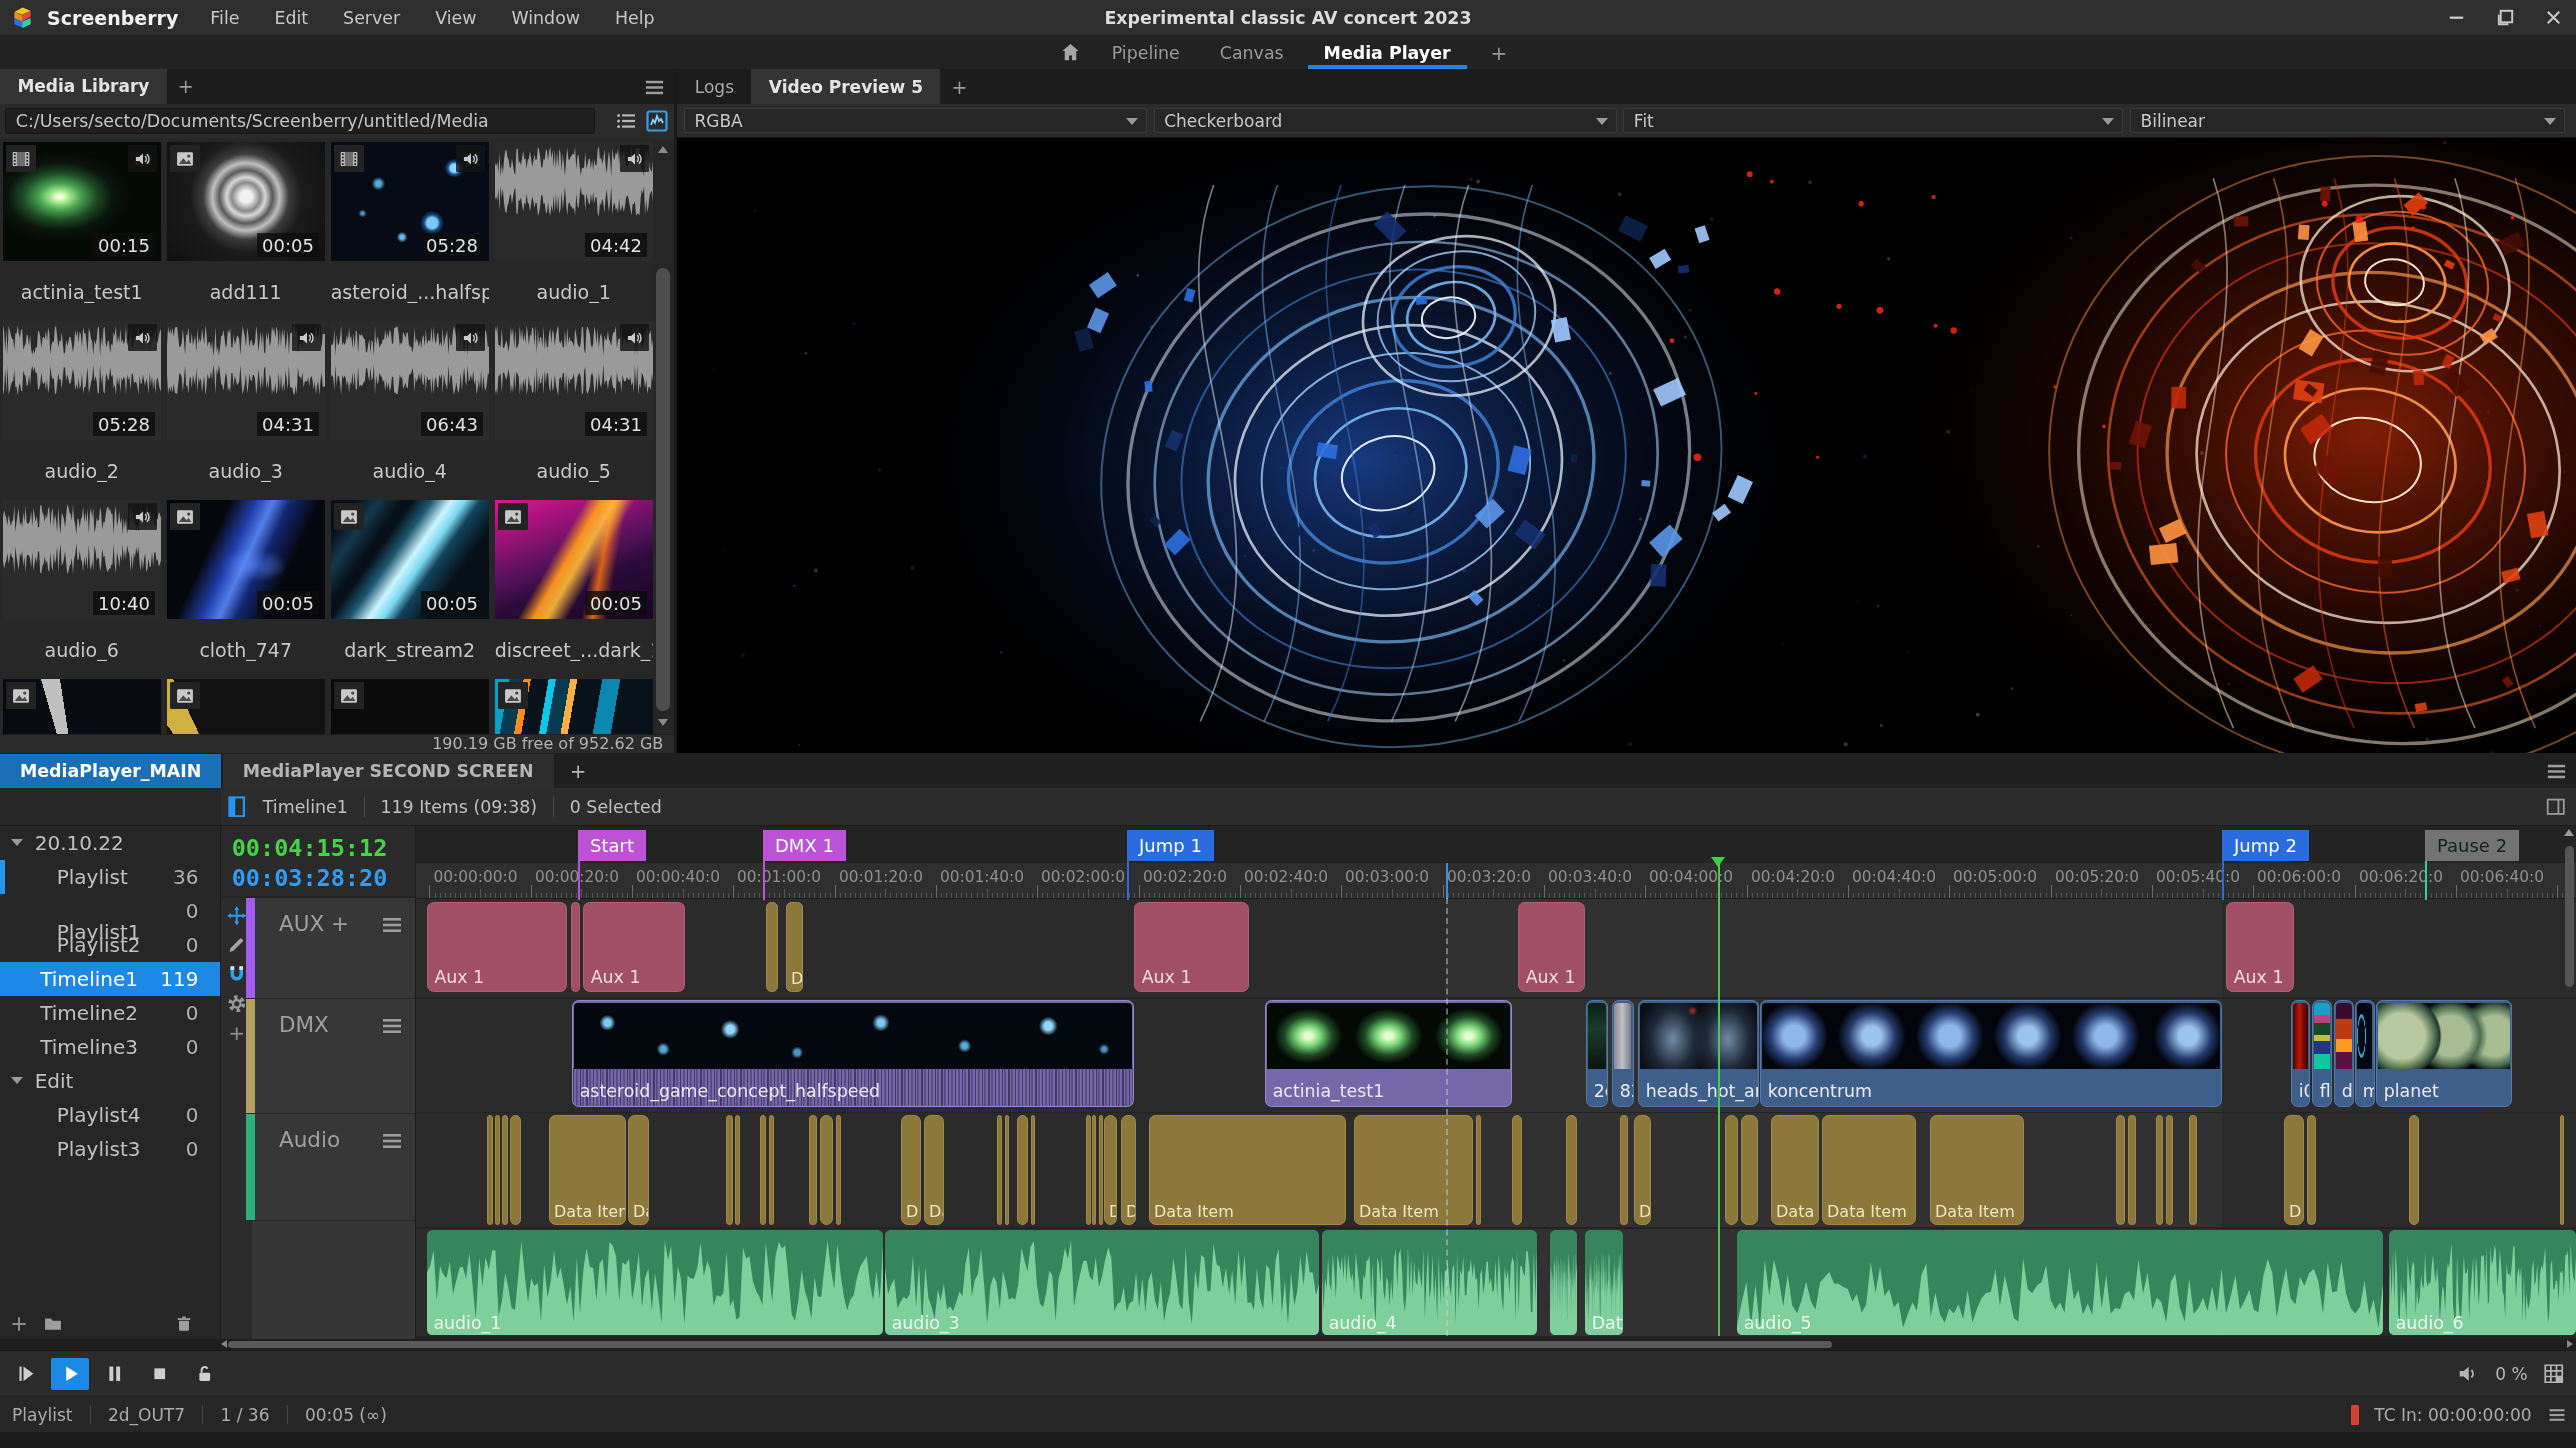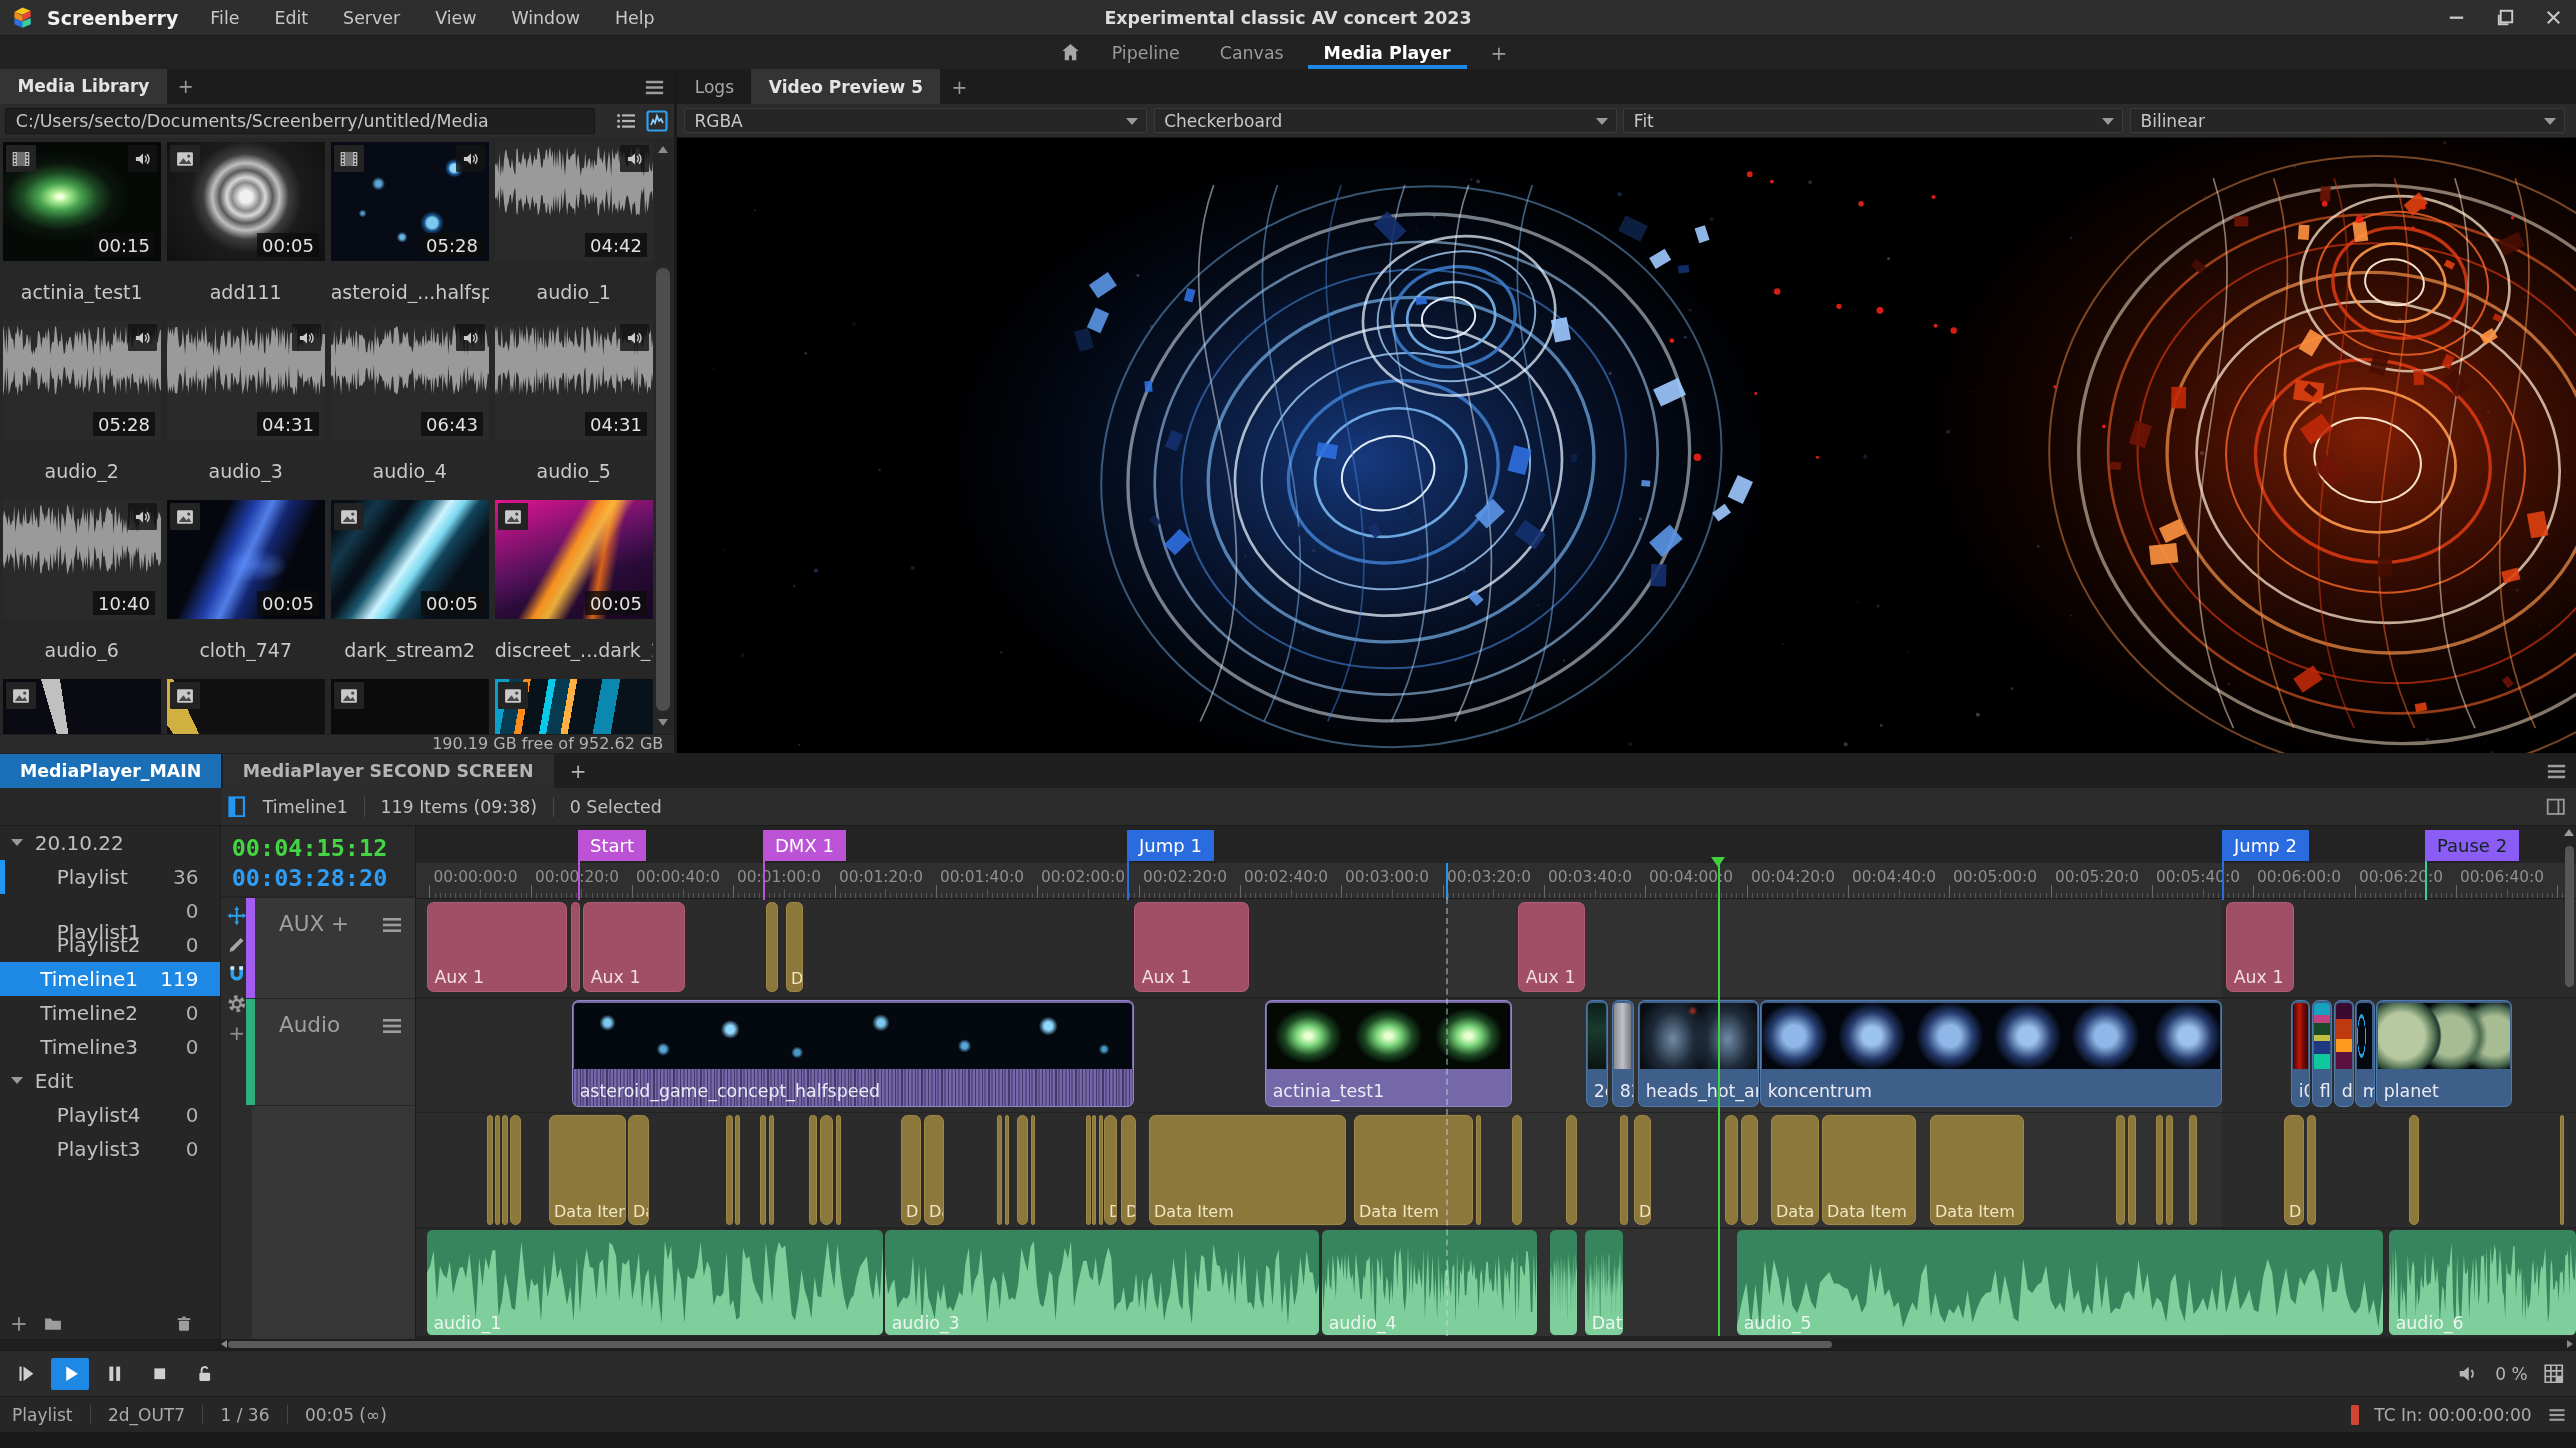--- a/index.html
+++ b/index.html
@@ -1048,20 +1048,31 @@
                 <svg viewBox="0 0 24 24" fill="#8d8d8d">
                   <path d="M11 5h2v14h-2z"></path>
                   <path d="M5 11h14v2H5z"></path>
                 </svg>
               </span>
           </div>
           <div class="heads" id="heads">
               <div class="headrow" style="height: 101px;">
                 <div class="stripe2" style="background: rgb(162, 93, 240);"></div>
                 <div class="hname">AUX +</div>
+                <div class="burger icon">
+                  <svg viewBox="0 0 24 24" fill="#9d9d9d">
+                    <rect x="3" y="5" width="18" height="2.6"></rect>
+                    <rect x="3" y="10.7" width="18" height="2.6"></rect>
+                    <rect x="3" y="16.4" width="18" height="2.6"></rect>
+                  </svg>
+                </div>
+              </div>
+              <div class="headrow" style="height: 115px;">
+                <div class="stripe2" style="background: rgb(179, 160, 101);"></div>
+                <div class="hname">DMX</div>
                 <div class="burger icon">
                   <svg viewBox="0 0 24 24" fill="#9d9d9d">
                     <rect x="3" y="5" width="18" height="2.6"></rect>
                     <rect x="3" y="10.7" width="18" height="2.6"></rect>
                     <rect x="3" y="16.4" width="18" height="2.6"></rect>
                   </svg>
                 </div>
               </div>
               <div class="headrow" style="height: 107px;">
                 <div class="stripe2" style="background: rgb(47, 174, 126);"></div>
@@ -1724,21 +1735,21 @@
           </div>
           <div class="mline" style="left: 162px; background: rgb(188, 82, 213);"></div>
           <div class="flag" style="left: 162px; background: rgb(188, 82, 213);">Start</div>
           <div class="mline" style="left: 347px; background: rgb(188, 82, 213);"></div>
           <div class="flag" style="left: 347px; background: rgb(188, 82, 213);">DMX 1</div>
           <div class="mline" style="left: 711px; background: rgb(43, 107, 224);"></div>
           <div class="flag" style="left: 711px; background: rgb(43, 107, 224);">Jump 1</div>
           <div class="mline" style="left: 1806px; background: rgb(43, 107, 224);"></div>
           <div class="flag" style="left: 1806px; background: rgb(43, 107, 224);">Jump 2</div>
           <div class="mline" style="left: 2009px; background: rgb(53, 209, 150);"></div>
-          <div class="flag dark" style="left: 2009px; background: #8b5cf6;">Pause 2</div>
+          <div class="flag dark" style="left: 2009px; background: #737373;">Pause 2</div>
           <div class="ph-blue-top" style="left: 1030px;"></div>
           <div class="ph-blue-bot" style="left: 1030px;"></div>
           <div class="ph-green" style="left: 1302px;"></div>
           <div class="ph-green-tri" style="left: 1295px;"></div>
           <div class="tl-vscroll">
             <div class="up"></div>
             <div class="vthumb"></div>
           </div>
         </div>
     </div>

